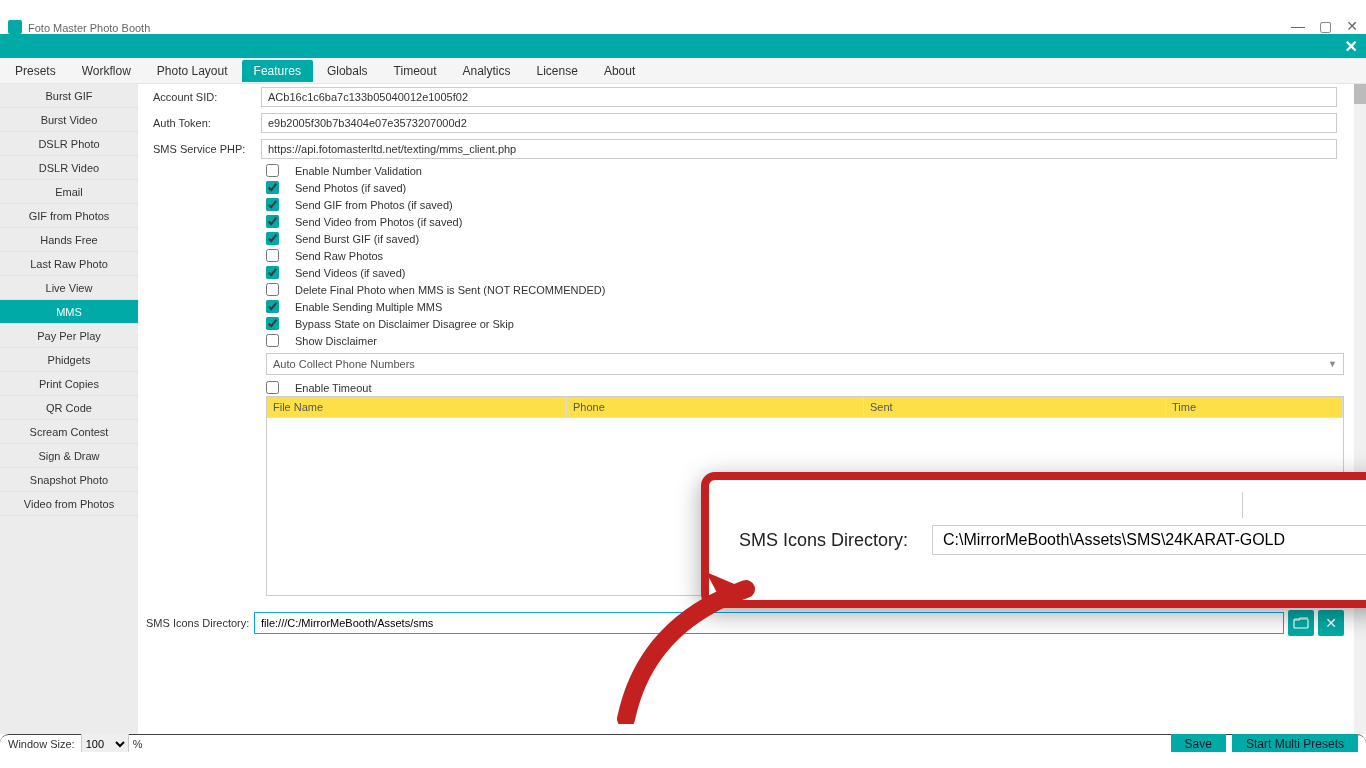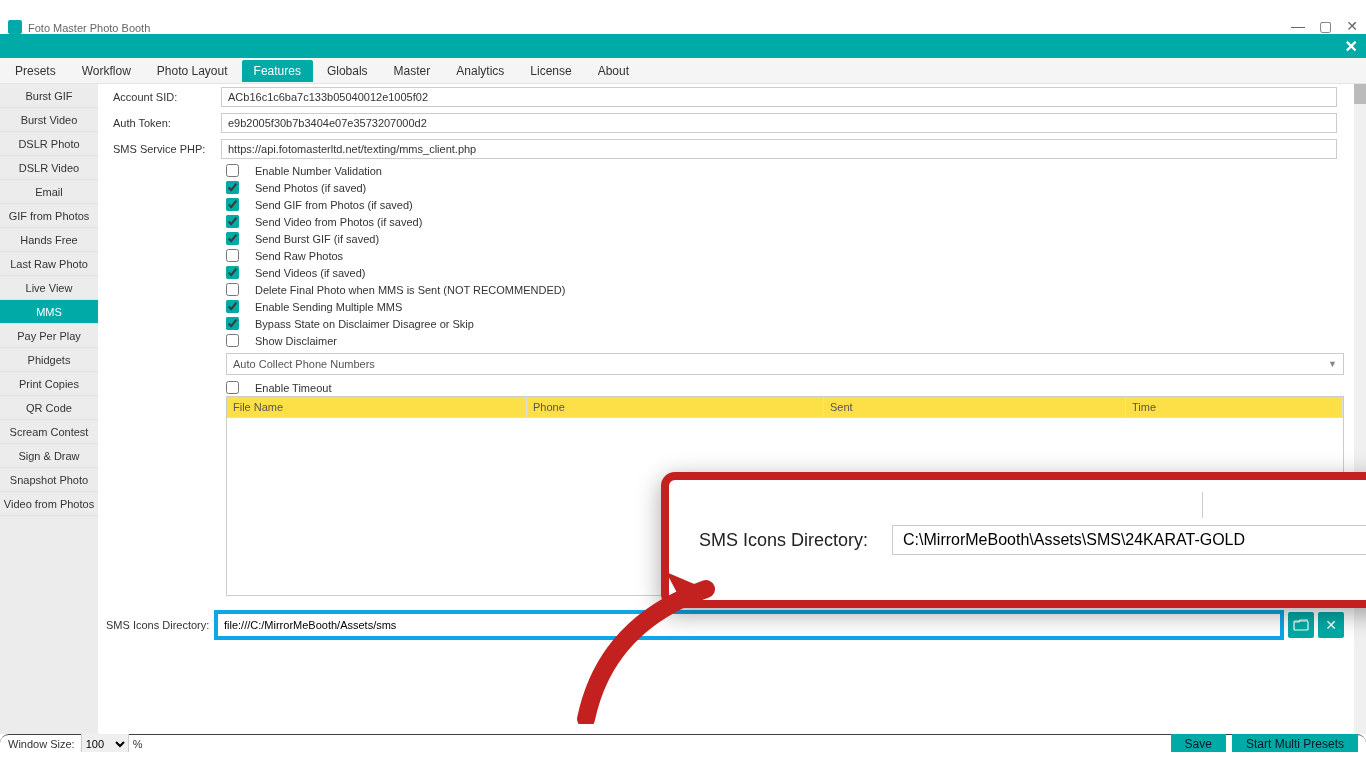--- a/index.html
+++ b/index.html
@@ -12,21 +12,21 @@
 
 .app-header { height: 24px; background: #00aaa6; color: #fff; display: flex; align-items: center; padding: 0 8px; font-size: 12px; }
 .app-header .close-x { margin-left: auto; font-size: 16px; font-weight: bold; cursor: pointer; }
 
 .tabs-bar { height: 26px; background: #f5f5f5; border-bottom: 1px solid #e5e5e5; display: flex; align-items: center; padding-left: 2px; }
 .tabs-bar .tab { padding: 4px 12px; margin: 0 1px; font-size: 12px; color: #333; cursor: pointer; border-radius: 2px 2px 0 0; }
 .tabs-bar .tab.active { background: #00aaa6; color: #fff; }
 
 .content { position: relative; height: calc(768px - 34px - 24px - 26px - 34px); display: flex; }
 
-.sidebar { width: 98px; background: #ececec; overflow: hidden; }
+.sidebar { width: 138px; background: #ececec; overflow: hidden; }
 .sidebar .side-item { height: 24px; line-height: 24px; text-align: center; font-size: 11px; color: #333; cursor: pointer; border-bottom: 1px solid #e0e0e0; }
 .sidebar .side-item.active { background: #00aaa6; color: #fff; }
 
 .main { flex: 1; background: #ffffff; overflow-y: auto; position: relative; padding-right: 14px; }
 .form-row { display: flex; align-items: center; padding: 3px 15px; }
 .form-row .lbl { width: 108px; font-size: 11px; color: #333; }
 .form-row input[type="text"] { flex: 1; border: 1px solid #ccc; height: 20px; padding: 0 6px; font-size: 11px; color: #333; background: #fff; }
 .check-row { padding: 2px 8px 2px 128px; display: flex; align-items: center; font-size: 11px; gap: 16px; }
 .check-row input[type="checkbox"] { width: 13px; height: 13px; accent-color: #00aaa6; }
 
@@ -36,21 +36,21 @@
 .table-wrap { margin: 0 8px 0 128px; border: 1px solid #ccc; height: 200px; background: #fff; }
 .table-head { display: flex; background: #fde047; border-bottom: 1px solid #ddd; }
 .table-head .col { padding: 4px 6px; font-size: 11px; color: #555; border-right: 1px solid #ddd; }
 .col-file { flex: 0 0 300px; }
 .col-phone { flex: 0 0 297px; }
 .col-sent { flex: 0 0 302px; }
 .col-time { flex: 1; border-right: none; }
 
 .icons-dir-row { display: flex; align-items: center; padding: 6px 8px; margin-top: 8px; }
 .icons-dir-row .lbl { width: 108px; font-size: 11px; color: #333; }
-.icons-dir-row input { flex: 1; border: 4px solid #0ea5e9; height: 30px; padding: 0 6px; font-size: 11px; }
+.icons-dir-row input { flex: 1; border: 1px solid #0ea5e9; height: 22px; padding: 0 6px; font-size: 11px; }
 .icons-dir-row .iconbtn { width: 26px; height: 26px; background: #00aaa6; color: #fff; margin-left: 4px; display: flex; align-items: center; justify-content: center; font-size: 14px; cursor: pointer; border-radius: 2px; }
 
 .scrollbar-fake { position: absolute; right: 0; top: 0; bottom: 0; width: 12px; background: #f0f0f0; }
 .scrollbar-fake .thumb { width: 100%; height: 20px; background: #bbb; position: absolute; top: 0; }
 
 .bottom-bar { height: 18px; background: #fff; display: flex; align-items: center; padding: 0 8px; border-top: 1px solid #404040; border-radius: 16px; }
 .bottom-bar .lbl { font-size: 11px; color: #333; margin-right: 6px; }
 .bottom-bar select { width: 48px; height: 22px; font-size: 11px; border: 1px solid #ccc; }
 .bottom-bar .pct { margin-left: 4px; font-size: 11px; }
 .bottom-bar .btn { margin-left: auto; background: #00aaa6; color: #0f172a; padding: 6px 14px; font-size: 12px; border-radius: 2px; cursor: pointer; }
@@ -83,21 +83,21 @@
 <div class="app-header">
   <span class="close-x">✕</span>
 </div>
 
 <div class="tabs-bar">
   <span class="tab">Presets</span>
   <span class="tab">Workflow</span>
   <span class="tab">Photo Layout</span>
   <span class="tab active">Features</span>
   <span class="tab">Globals</span>
-  <span class="tab">Master</span>
+  <span class="tab">Timeout</span>
   <span class="tab">Analytics</span>
   <span class="tab">License</span>
   <span class="tab">About</span>
 </div>
 
 <div class="content">
 
   <div class="sidebar">
     <div class="side-item">Burst GIF</div>
     <div class="side-item">Burst Video</div>

